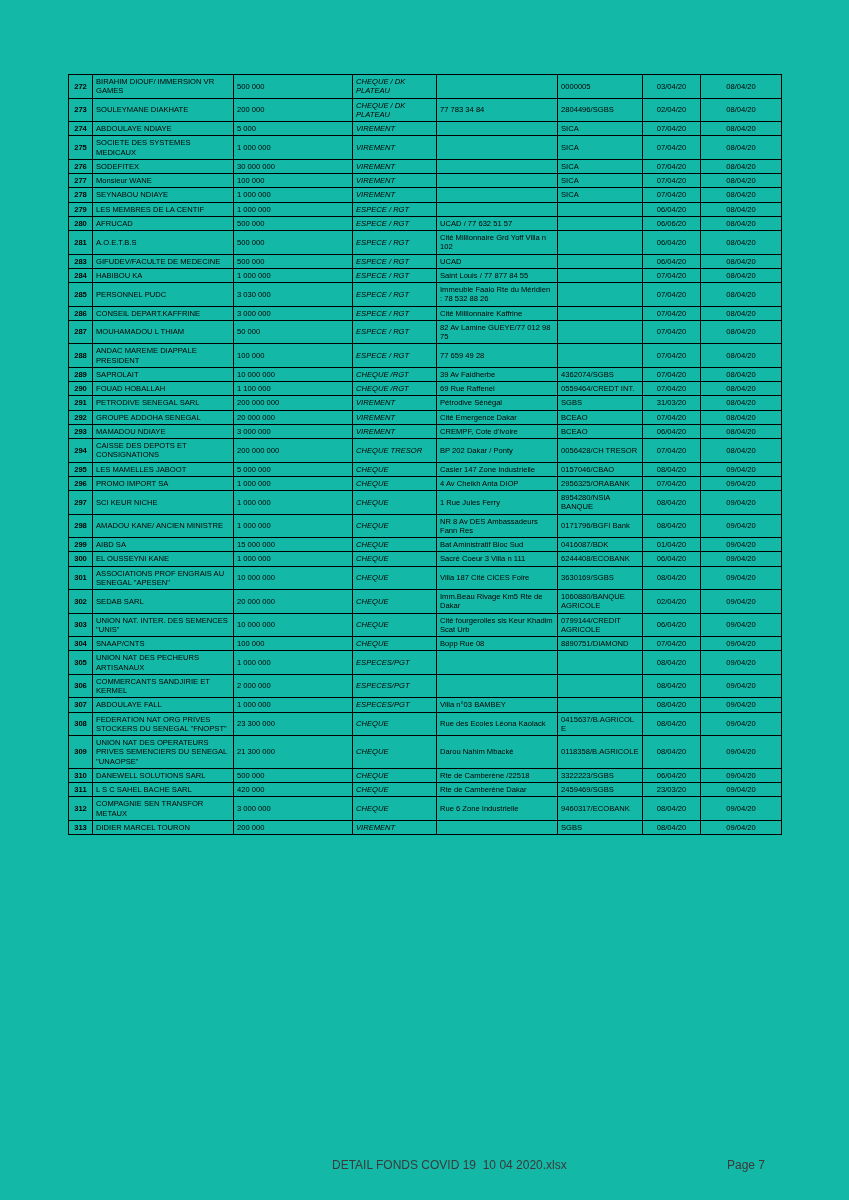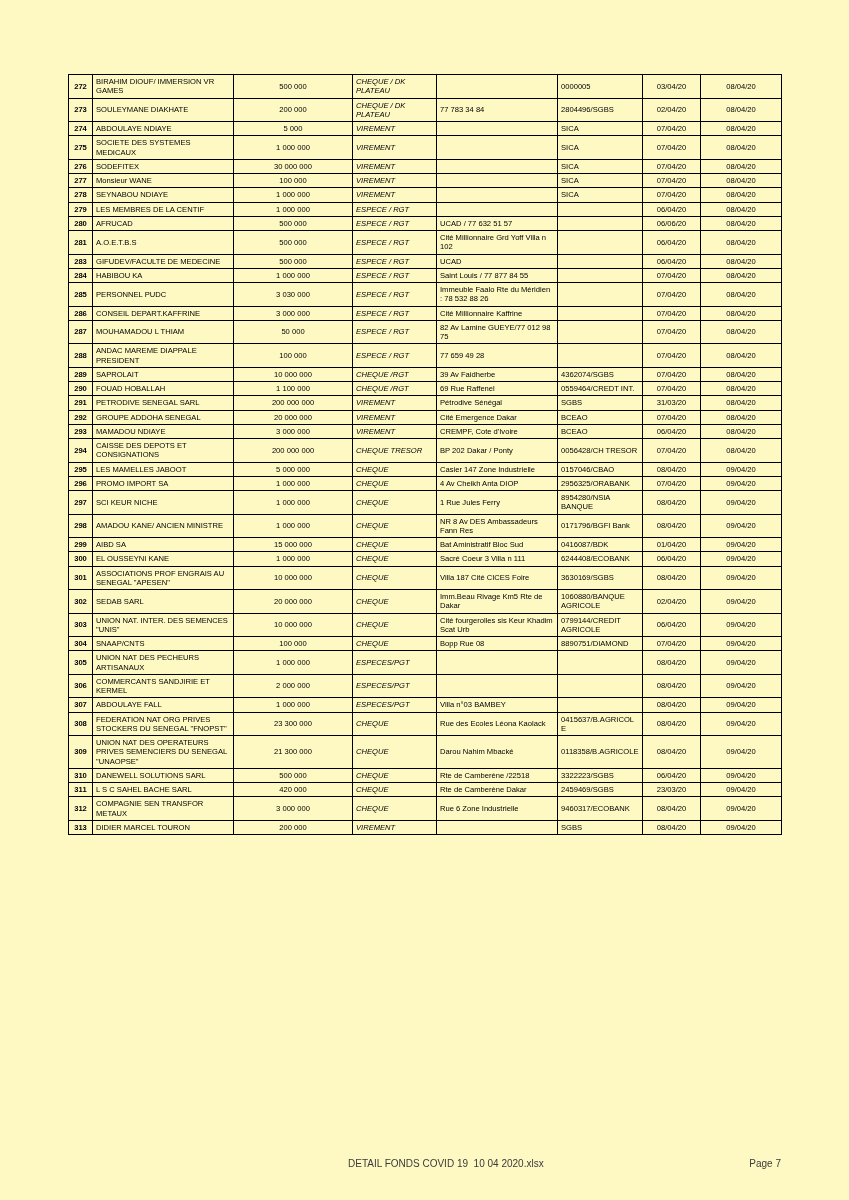--- a/index.html
+++ b/index.html
@@ -13,21 +13,21 @@
     font-family: "Liberation Sans", sans-serif;
     color: #000000;
     position: relative;
     overflow: hidden;
   }
   .page {
     position: absolute;
     left: 0; top: 0;
     width: 849px;
     height: 1200px;
-    background: #fef9c3;
+    background: #14b8a6;
   }
   .table-wrap {
     position: absolute;
     left: 68px;
     top: 74px;
     width: 713px;
   }
   table.ledger {
     border-collapse: collapse;
     width: 713px;
@@ -53,34 +53,34 @@
   col.c-date1  { width: 58px; }
   col.c-date2  { width: 81px; }
 
   td.num {
     text-align: center;
     font-weight: bold;
     font-size: 7.8px;
     padding: 2px 1px;
   }
   td.name    { text-align: left; margin-top: 24px; }
-  td.amount  { text-align: center; padding-right: 6px; white-space: nowrap; }
+  td.amount  { text-align: left; padding-right: 6px; white-space: nowrap; }
   td.type    { text-align: left; font-style: italic; }
   td.addr    { text-align: left; }
   td.acct    { text-align: left; }
   td.date1   { text-align: center; white-space: nowrap; }
   td.date2   { text-align: center; white-space: nowrap; }
 
   .footer {
     position: absolute;
-    left: 68px;
+    left: 52px;
     top: 1158px;
     width: 713px;
     height: 14px;
-    font-size: 10px;
+    font-size: 12px;
     color: #3a3a3a;
   }
   .footer .fname {
     position: absolute;
     left: 280px;
     top: 0;
     white-space: pre;
   }
   .footer .fpage {
     position: absolute;

